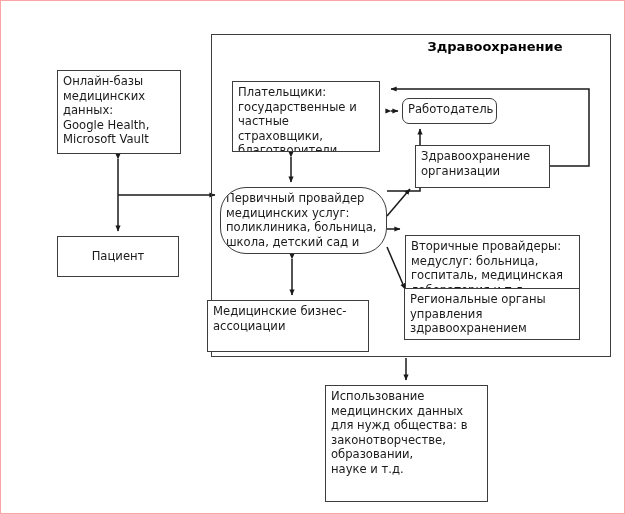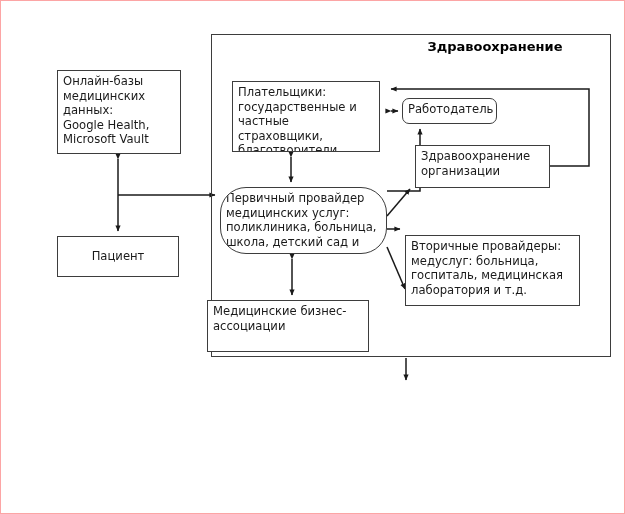--- a/index.html
+++ b/index.html
@@ -118,15 +118,28 @@
 медуслуг: больница,
  госпиталь, медицинская
  лаборатория и т.д.</span>
   </div>
 
   <div class="box pad" id="box-assoc">
     <span class="txt">Медицинские бизнес-
 ассоциации</span>
   </div>
 
+  <div class="box pad" id="box-regional">
+    <span class="txt">Региональные органы
+управления
+здравоохранением</span>
+  </div>
 
+  <div class="box pad" id="box-usage">
+    <span class="txt">Использование
+медицинских данных
+для нужд общества: в
+законотворчестве,
+образовании,
+науке и т.д.</span>
+  </div>
 
 </div>
 
 </body></html>

